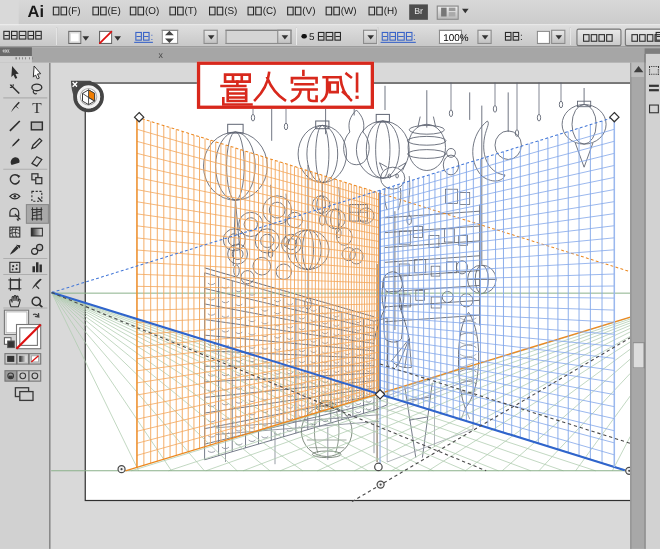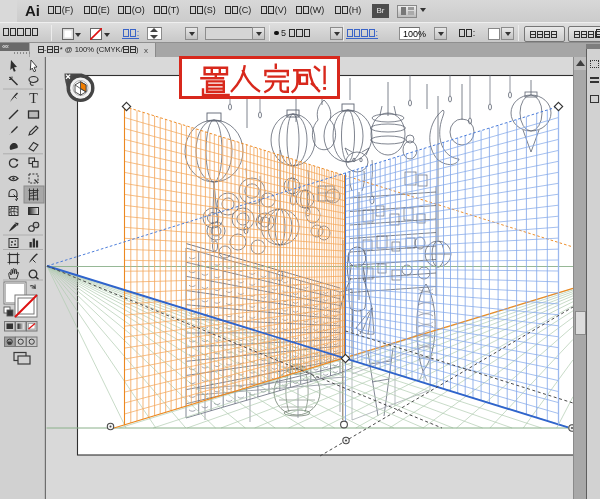--- a/index.html
+++ b/index.html
@@ -70,21 +70,20 @@
  <span class="vsep" style="left:518px;top:2px"></span>
  <span class="btn" style="left:524px;width:41px"><i class="cw"></i><i class="cw"></i><i class="cw"></i><i class="cw"></i></span>
  <span class="btn" style="left:568px;width:41px"><i class="cw"></i><i class="cw"></i><i class="cw"></i><i class="cw"></i></span>
  <span class="abs" style="left:595px;top:5px;font-size:9px;color:#1a1a1a"><i class="c"></i></span>
 </div>
 
 <div class="abs" style="left:0;top:43px;width:600px;height:14px;background:#a6a6a6">
  <div class="abs" style="left:0;top:0;width:29px;height:8px;background:#6a6a6a;color:#e6e6e6;font-size:7px;line-height:7px;padding-left:2px;letter-spacing:-1px">««</div>
  <div class="abs" style="left:0;top:8px;width:29px;height:6px;background:#d1d1d1"></div>
  <div class="abs" style="left:14px;top:9px;width:16px;height:2px;background:repeating-linear-gradient(90deg,#8a8a8a 0 1px,transparent 1px 3px)"></div>
- <div class="abs" style="left:29.5px;top:0;width:126px;height:14px;background:#d2d2d2;border-right:1px solid #8a8a8a;font-size:7.6px;color:#222;line-height:14px;padding-left:8px;white-space:nowrap;overflow:hidden"><i class="ct"></i>-<i class="ct"></i><i class="ct"></i>* @ 100% (CMYK/<i class="ct"></i><i class="ct"></i>)</div>
  <div class="abs" style="left:144px;top:3px;font-size:8px;color:#444">x</div>
  <div class="abs" style="left:586px;top:1px;width:14px;height:5px;background:#7e7e7e"></div>
 </div>
 <svg style="position:absolute;left:0;top:57px" width="46" height="442" viewBox="0 57 46 442">
     <defs>
       <linearGradient id="gd" x1="0" y1="0" x2="1" y2="0">
         <stop offset="0" stop-color="#222"></stop>
         <stop offset="1" stop-color="#eee"></stop>
       </linearGradient>
     </defs>

